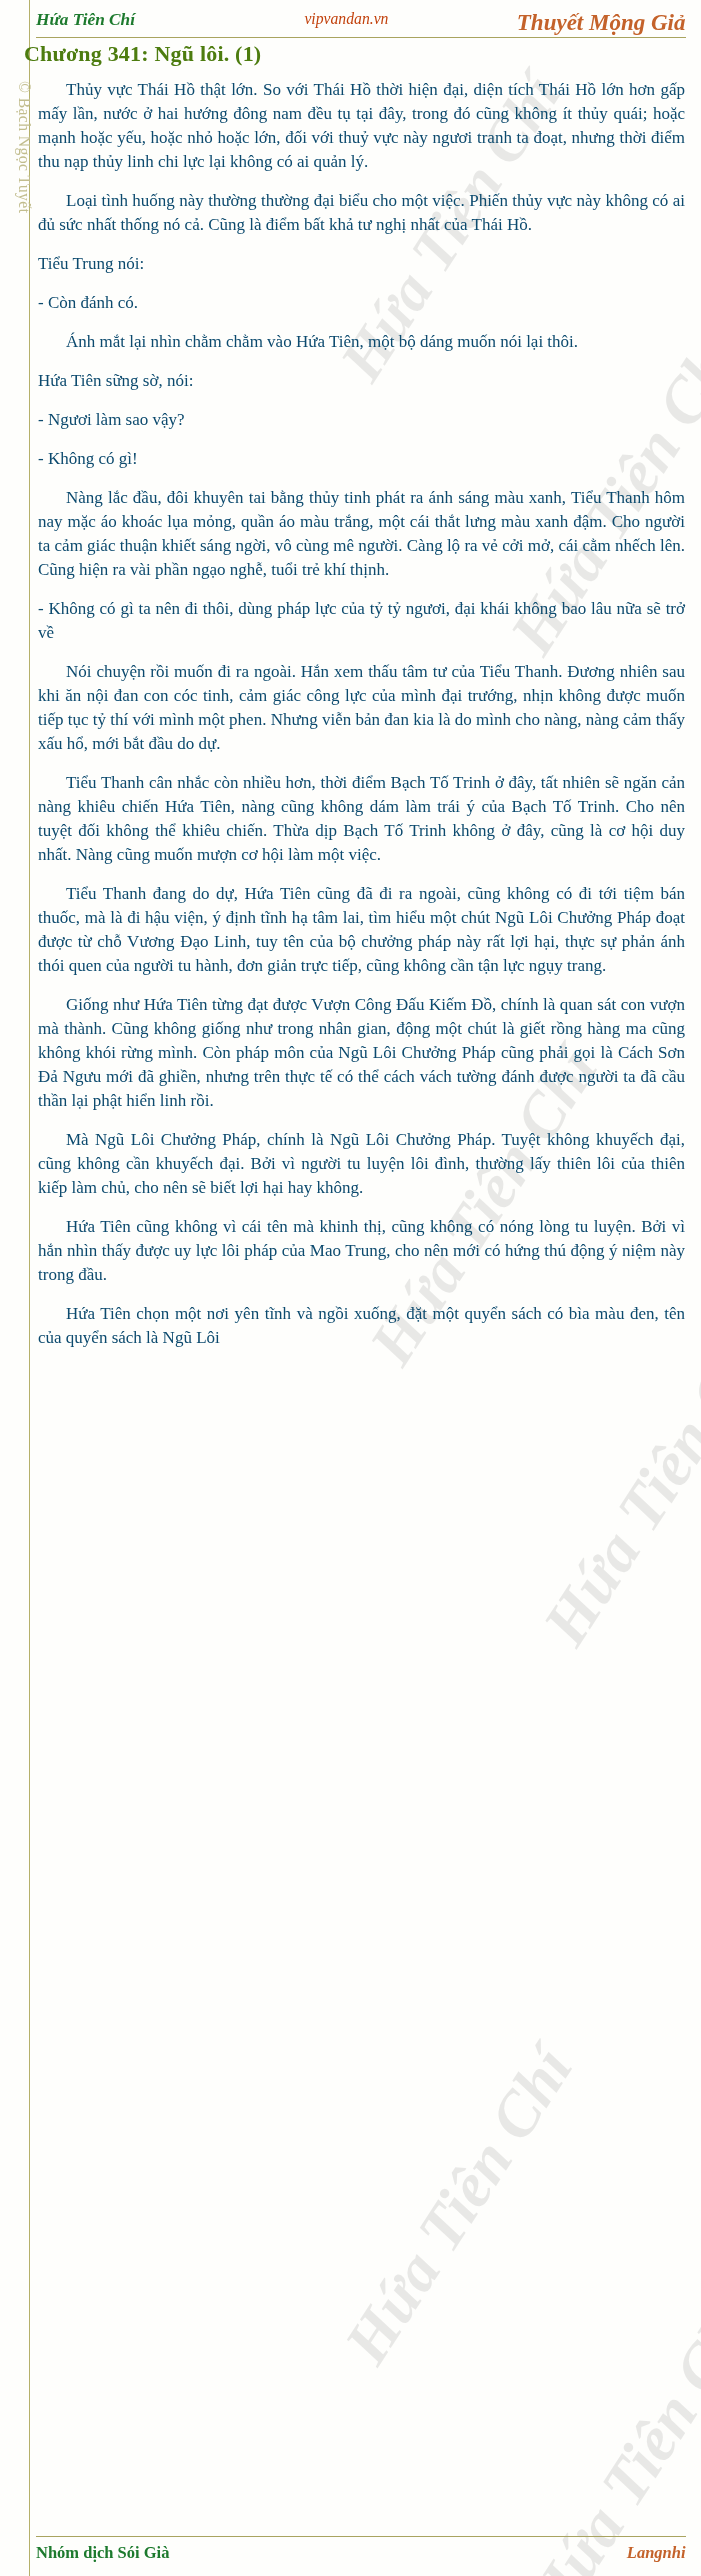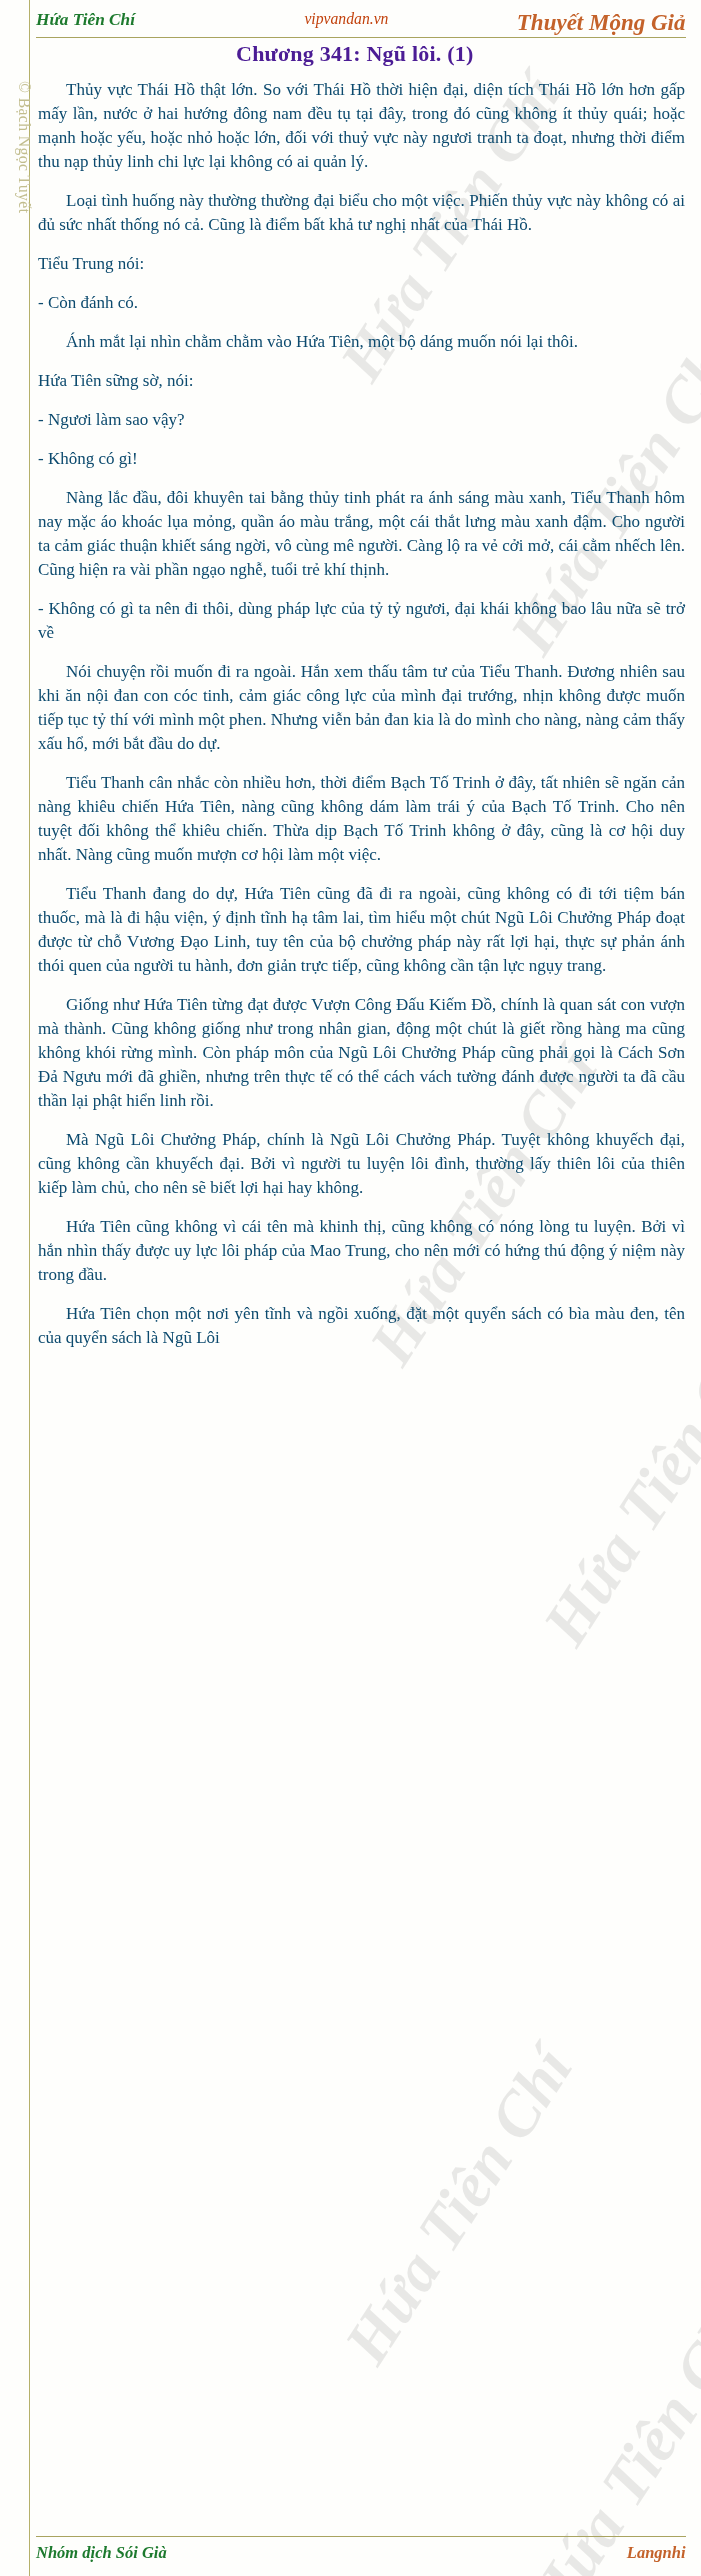--- a/index.html
+++ b/index.html
@@ -83,24 +83,24 @@
     color: #c4622a;
     white-space: nowrap;
   }
 
   
   .chapter-title {
     position: absolute;
     left: 24px;
     right: 16.5px;
     top: 41px;
-    text-align: center;
+    text-align: left;
     font-size: 22px;
     font-weight: bold;
-    color: #4c1d95;
+    color: #4d7c0f;
     letter-spacing: 0.2px;
   }
 
   
   .content {
     position: absolute;
     left: 38px;
     top: 78px;
     width: 647px;
     font-size: 17px;
@@ -145,21 +145,20 @@
     border-top: 1.7px solid #a9a45f;
     display: flex;
     align-items: center;
     justify-content: space-between;
     box-sizing: border-box;
     padding-top: 3.3px;
     z-index: 4;
     background: transparent;
   }
   .ftr-left {
-    font-style: italic;
     font-weight: bold;
     font-size: 16.5px;
     color: #1d7a2e;
     white-space: nowrap;
   }
   .ftr-right {
     font-style: italic;
     font-weight: bold;
     font-size: 16.5px;
     color: #c4622a;

